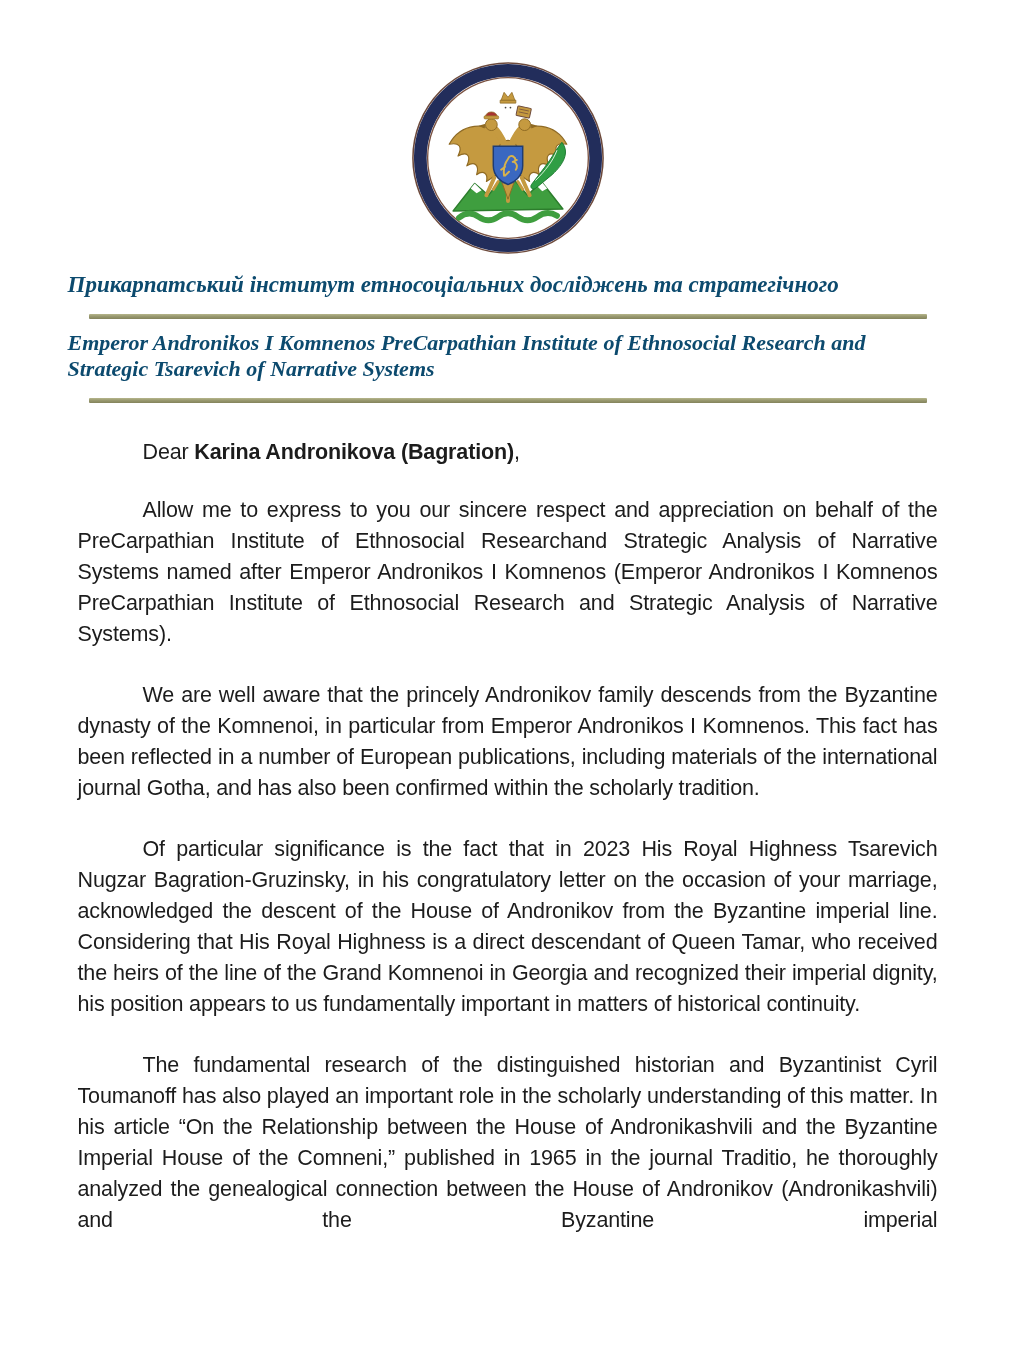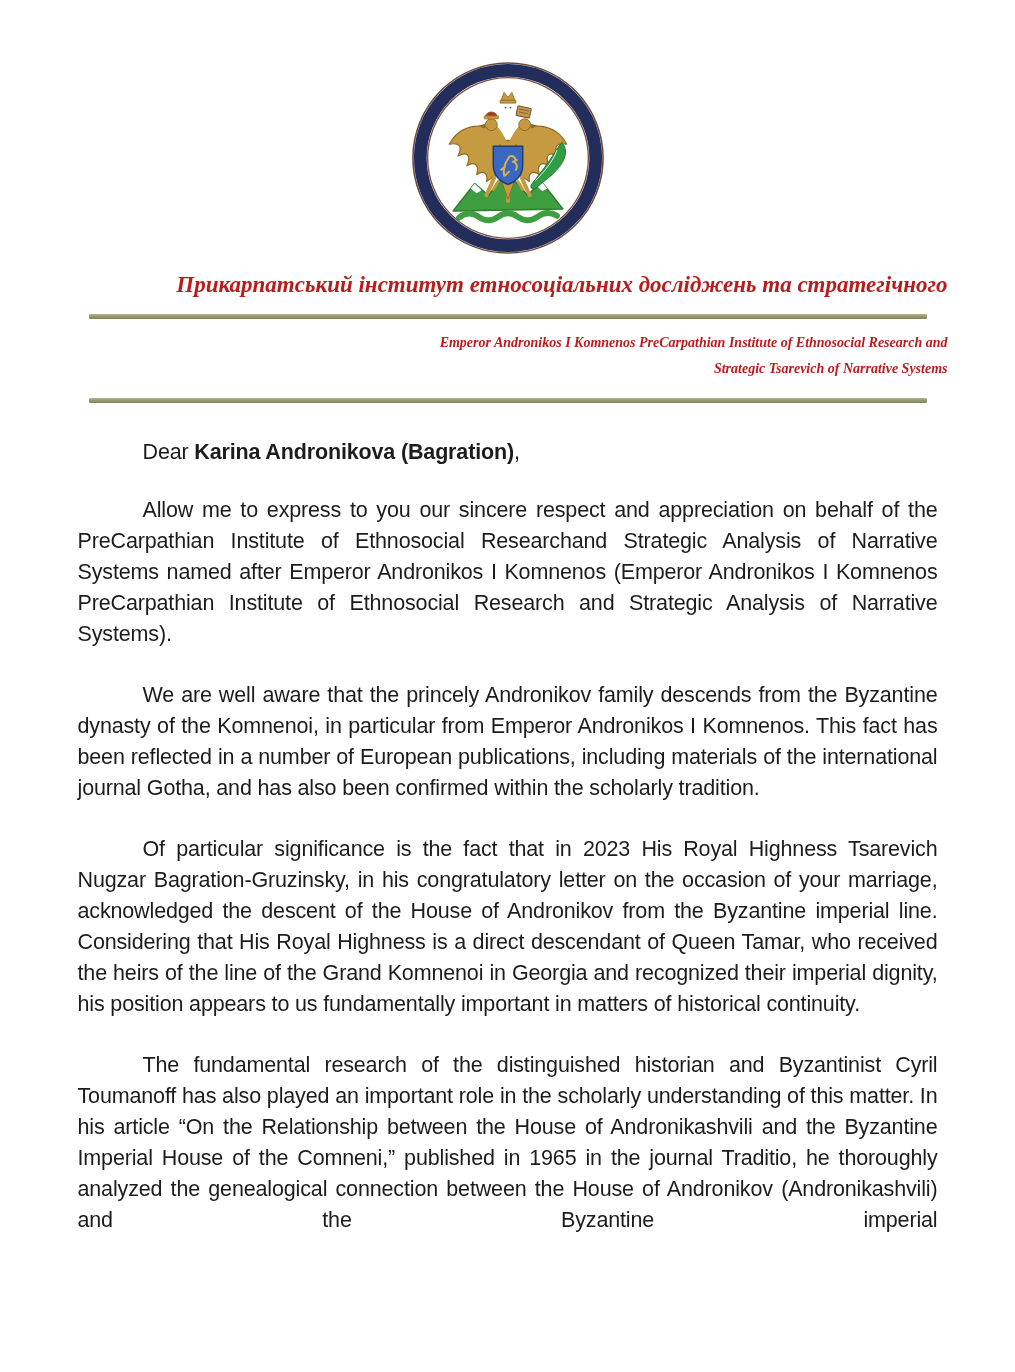--- a/index.html
+++ b/index.html
@@ -20,28 +20,28 @@
   }
   .emblem {
     display: block;
     width: 196px;
     height: 196px;
     margin: 0 auto 16px auto;
   }
   .title-block {
     width: 880px;
     margin: 16px auto;
-    text-align: right;
+    text-align: left;
     font-family: "Liberation Serif", serif;
     font-weight: bold;
     font-style: italic;
-    color: #b91c1c;
+    color: #0c4a6e;
   }
   .title-uk { font-size: 23px; line-height: 26px; }
-  .title-en { font-size: 14px; line-height: 26px; margin-top: 4px; }
+  .title-en { font-size: 22px; line-height: 26px; margin-top: 4px; }
   .divider {
     width: 838px;
     height: 5px;
     margin: 10px auto 11px auto;
     background: linear-gradient(180deg, #b6b68c 0%, #9a9a70 45%, #83835c 100%);
     border-radius: 1px;
   }
   .content {
     width: 860px;
     margin: 34px auto 0 auto;

